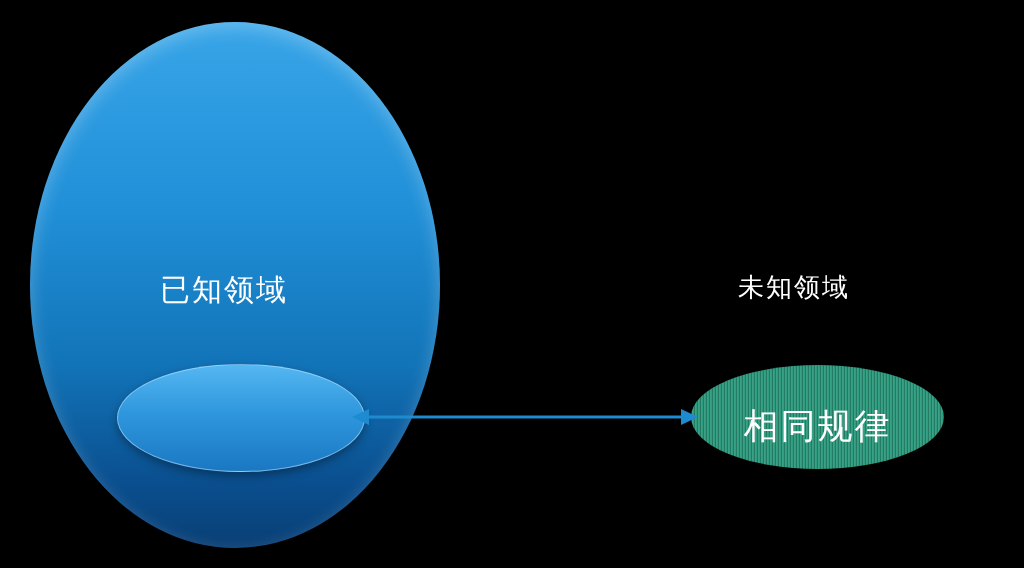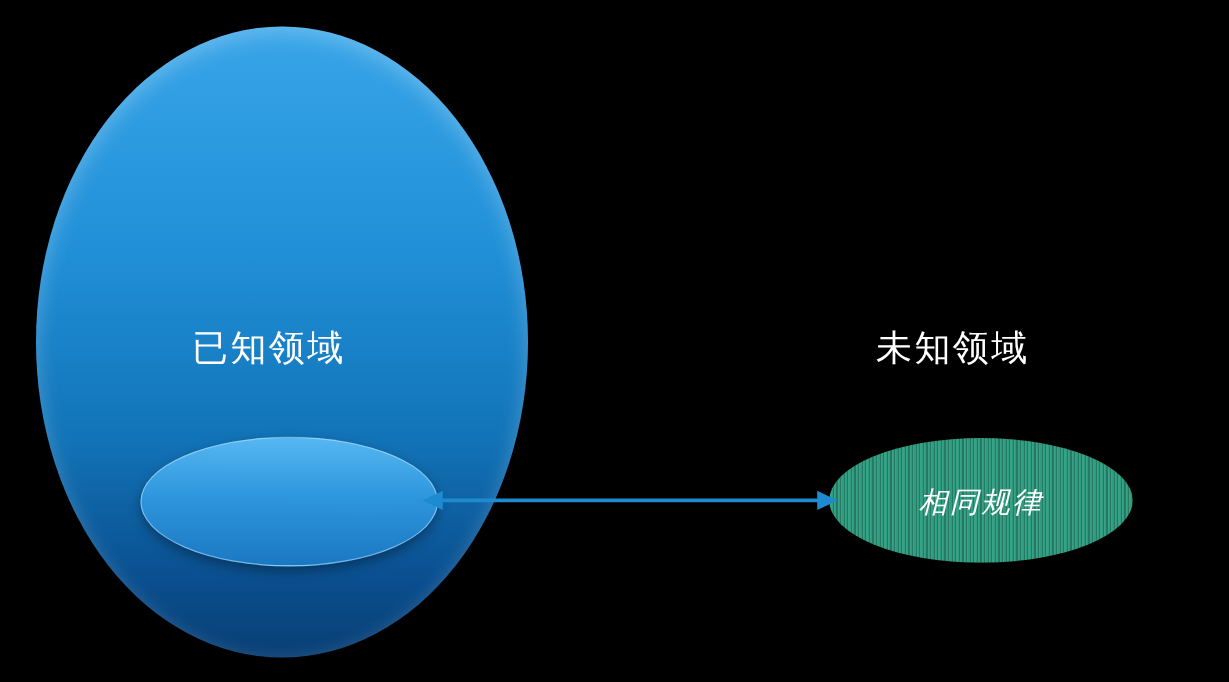--- a/index.html
+++ b/index.html
@@ -59,34 +59,33 @@
   .label-known {
     left: 30px;
     top: 270px;
     width: 388px;
     font-size: 30px;
   }
   .label-unknown {
     left: 668px;
     top: 270px;
     width: 252px;
-    font-size: 30px;
+    font-size: 26px;
   }
   .label-law {
     left: 117px;
     top: 402px;
     width: 246px;
     font-size: 27px;
   }
   .label-same-law {
     left: 691px;
     top: 403px;
     width: 253px;
-    font-size: 24px;
-    font-style: italic;
+    font-size: 35px;
   }
   .arrow-svg {
     position: absolute;
     left: 352px;
     top: 404px;
   }
 </style>
 </head>
 <body>
 

